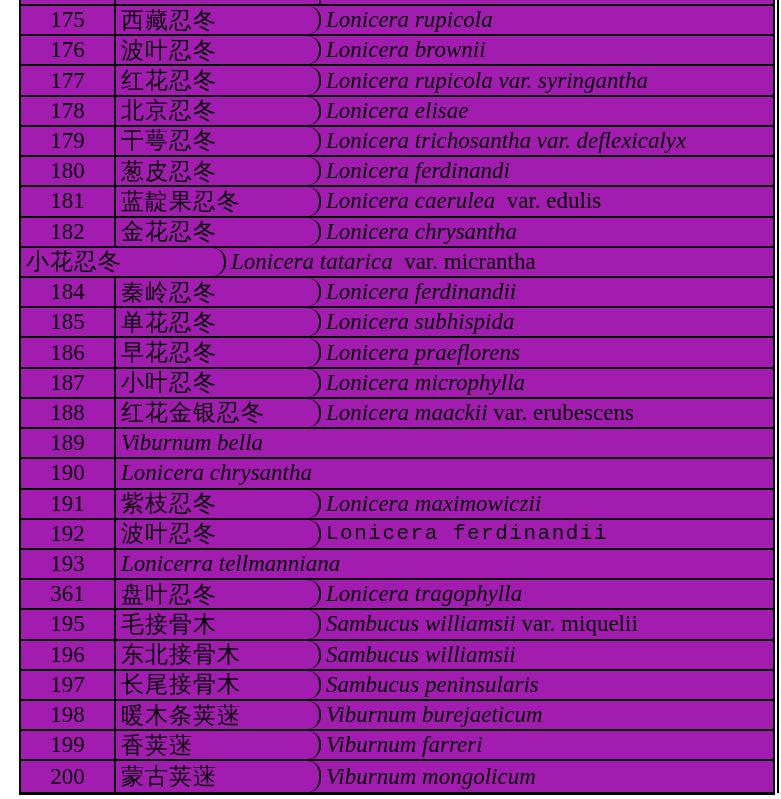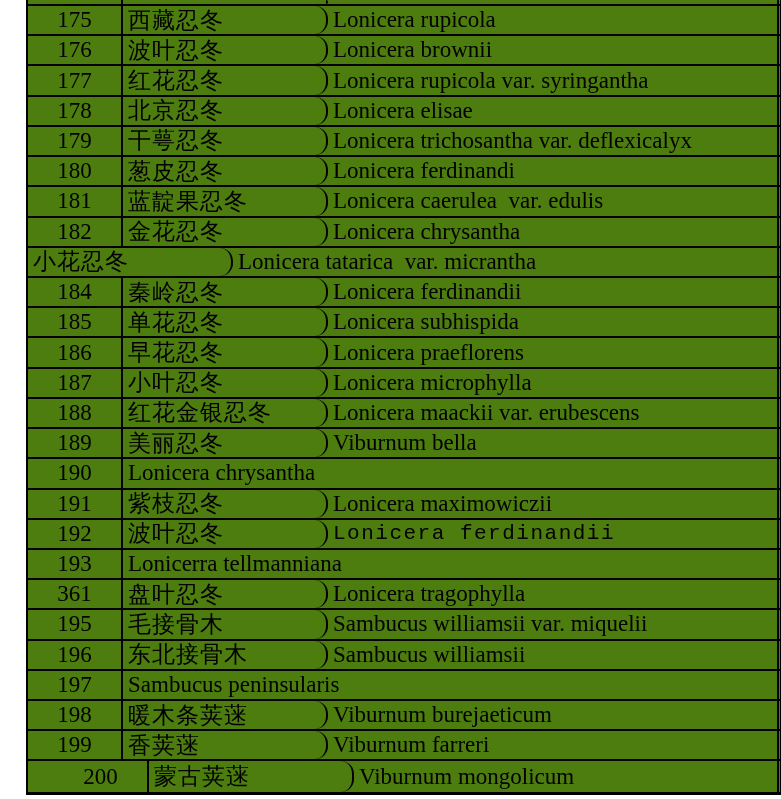--- a/index.html
+++ b/index.html
@@ -11,36 +11,36 @@
     position: relative;
     width: 781px;
     height: 799px;
     background: #ffffff;
     overflow: hidden;
     font-family: "Liberation Serif", serif;
     color: #000000;
   }
   .table-wrap {
     position: absolute;
-    left: 26px;
+    left: 19px;
     top: 0;
     width: 756px;
     box-sizing: border-box;
     border-left: 2px solid #000;
     border-right: 2px solid #000;
     border-bottom: 3px solid #000;
-    background: #4d7c0f;
+    background: #a21caf;
   }
   .trow {
     display: flex;
     height: 30.23px;
     box-sizing: border-box;
     border-bottom: 2px solid #000;
   }
-  .trow:last-child { border-bottom: none; padding-left: 26px; }
+  .trow:last-child { border-bottom: none; }
   .trow.partial {
     height: 6px;
   }
   .cell {
     box-sizing: border-box;
     display: flex;
     align-items: center;
     overflow: hidden;
     white-space: nowrap;
   }
@@ -56,21 +56,21 @@
     padding-left: 5px;
     font-size: 23px;
     letter-spacing: 1px;
     border-radius: 13px;
   }
   .c-la {
     flex: 1;
     padding-left: 5px;
     font-size: 23px;
   }
-  .lat-i { white-space: pre; }
+  .lat-i { font-style: italic; white-space: pre; }
   .lat-r { font-style: normal; white-space: pre; }
   .lat-m {
     font-style: normal;
     font-family: "Liberation Mono", monospace;
     font-size: 21px;
     letter-spacing: 1.5px;
     white-space: pre;
   }
   .right-edge-line {
     position: absolute;
@@ -190,21 +190,20 @@
         <div class="trow">
       <div class="cell c-no">188</div>
       <div class="cell c-cn">红花金银忍冬</div>
       <div class="cell c-la">
             <span class="lat-i">Lonicera maackii</span>
             <span class="lat-r"> var. erubescens</span>
           </div>
     </div>
         <div class="trow">
       <div class="cell c-no">189</div>
-      <div class="cell c-cn">美丽忍冬</div>
       <div class="cell c-la">
             <span class="lat-i">Viburnum bella</span>
           </div>
     </div>
         <div class="trow">
       <div class="cell c-no">190</div>
       <div class="cell c-la">
             <span class="lat-i">Lonicera chrysantha</span>
           </div>
     </div>
@@ -245,20 +244,21 @@
     </div>
         <div class="trow">
       <div class="cell c-no">196</div>
       <div class="cell c-cn">东北接骨木</div>
       <div class="cell c-la">
             <span class="lat-i">Sambucus williamsii</span>
           </div>
     </div>
         <div class="trow">
       <div class="cell c-no">197</div>
+      <div class="cell c-cn">长尾接骨木</div>
       <div class="cell c-la">
             <span class="lat-i">Sambucus peninsularis</span>
           </div>
     </div>
         <div class="trow">
       <div class="cell c-no">198</div>
       <div class="cell c-cn">暖木条荚蒾</div>
       <div class="cell c-la">
             <span class="lat-i">Viburnum burejaeticum</span>
           </div>

